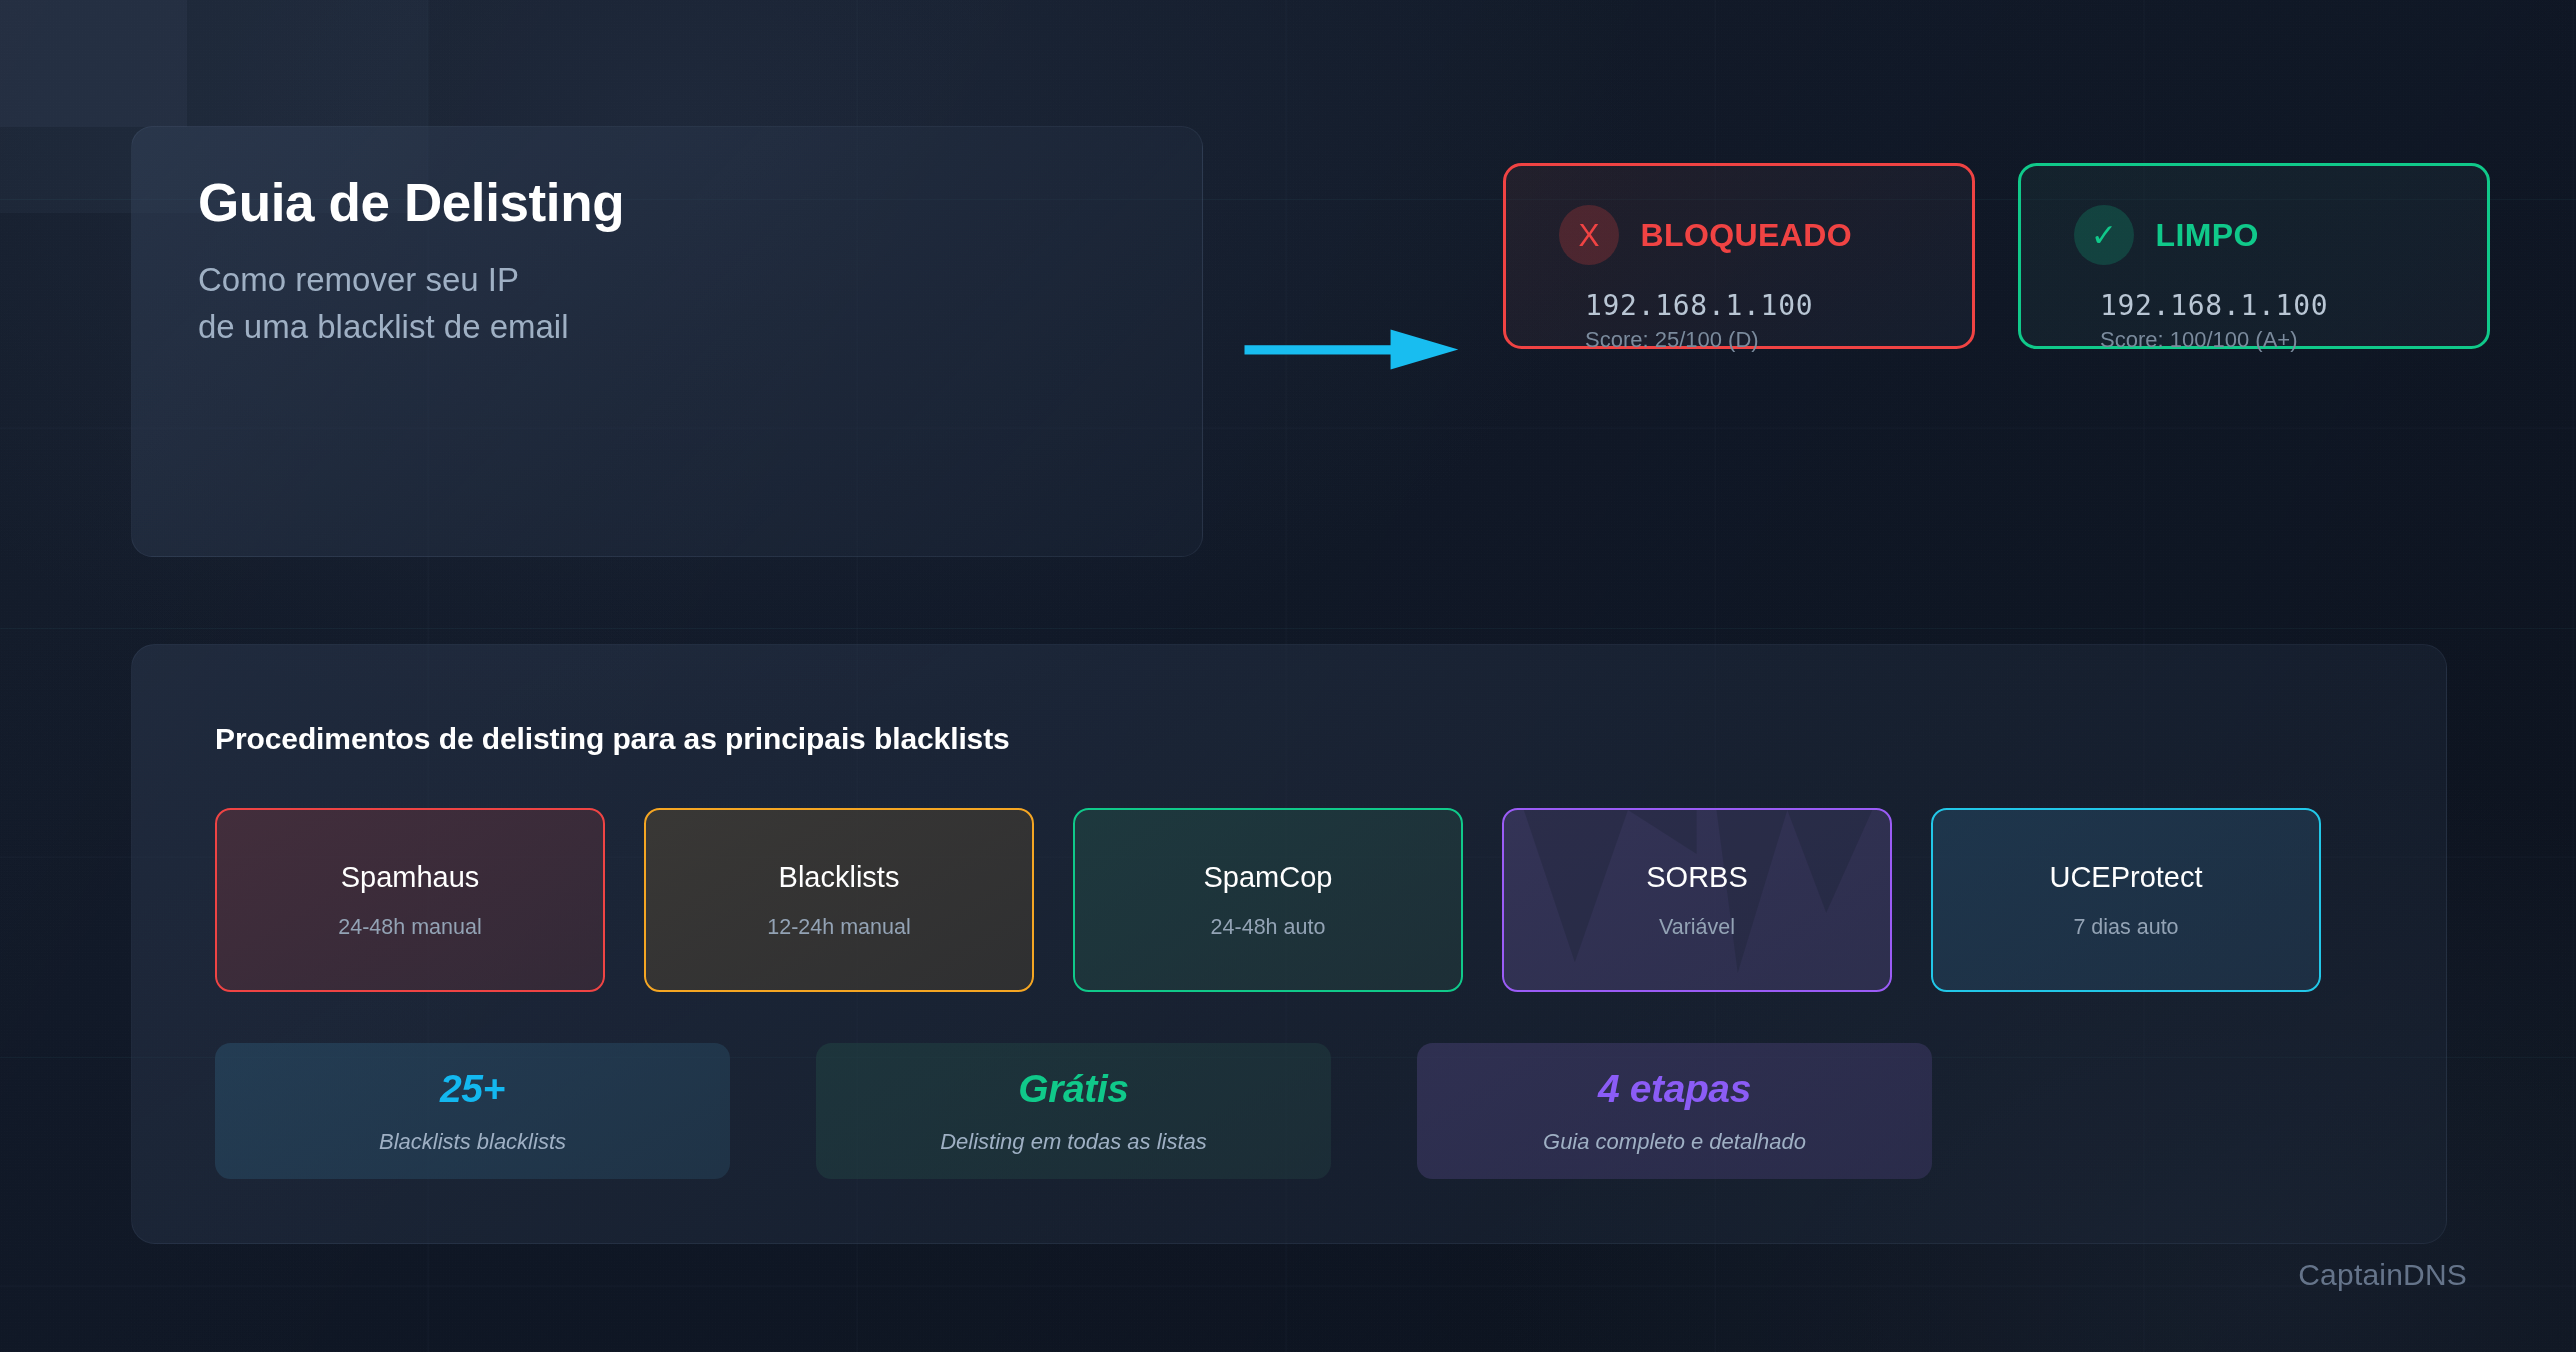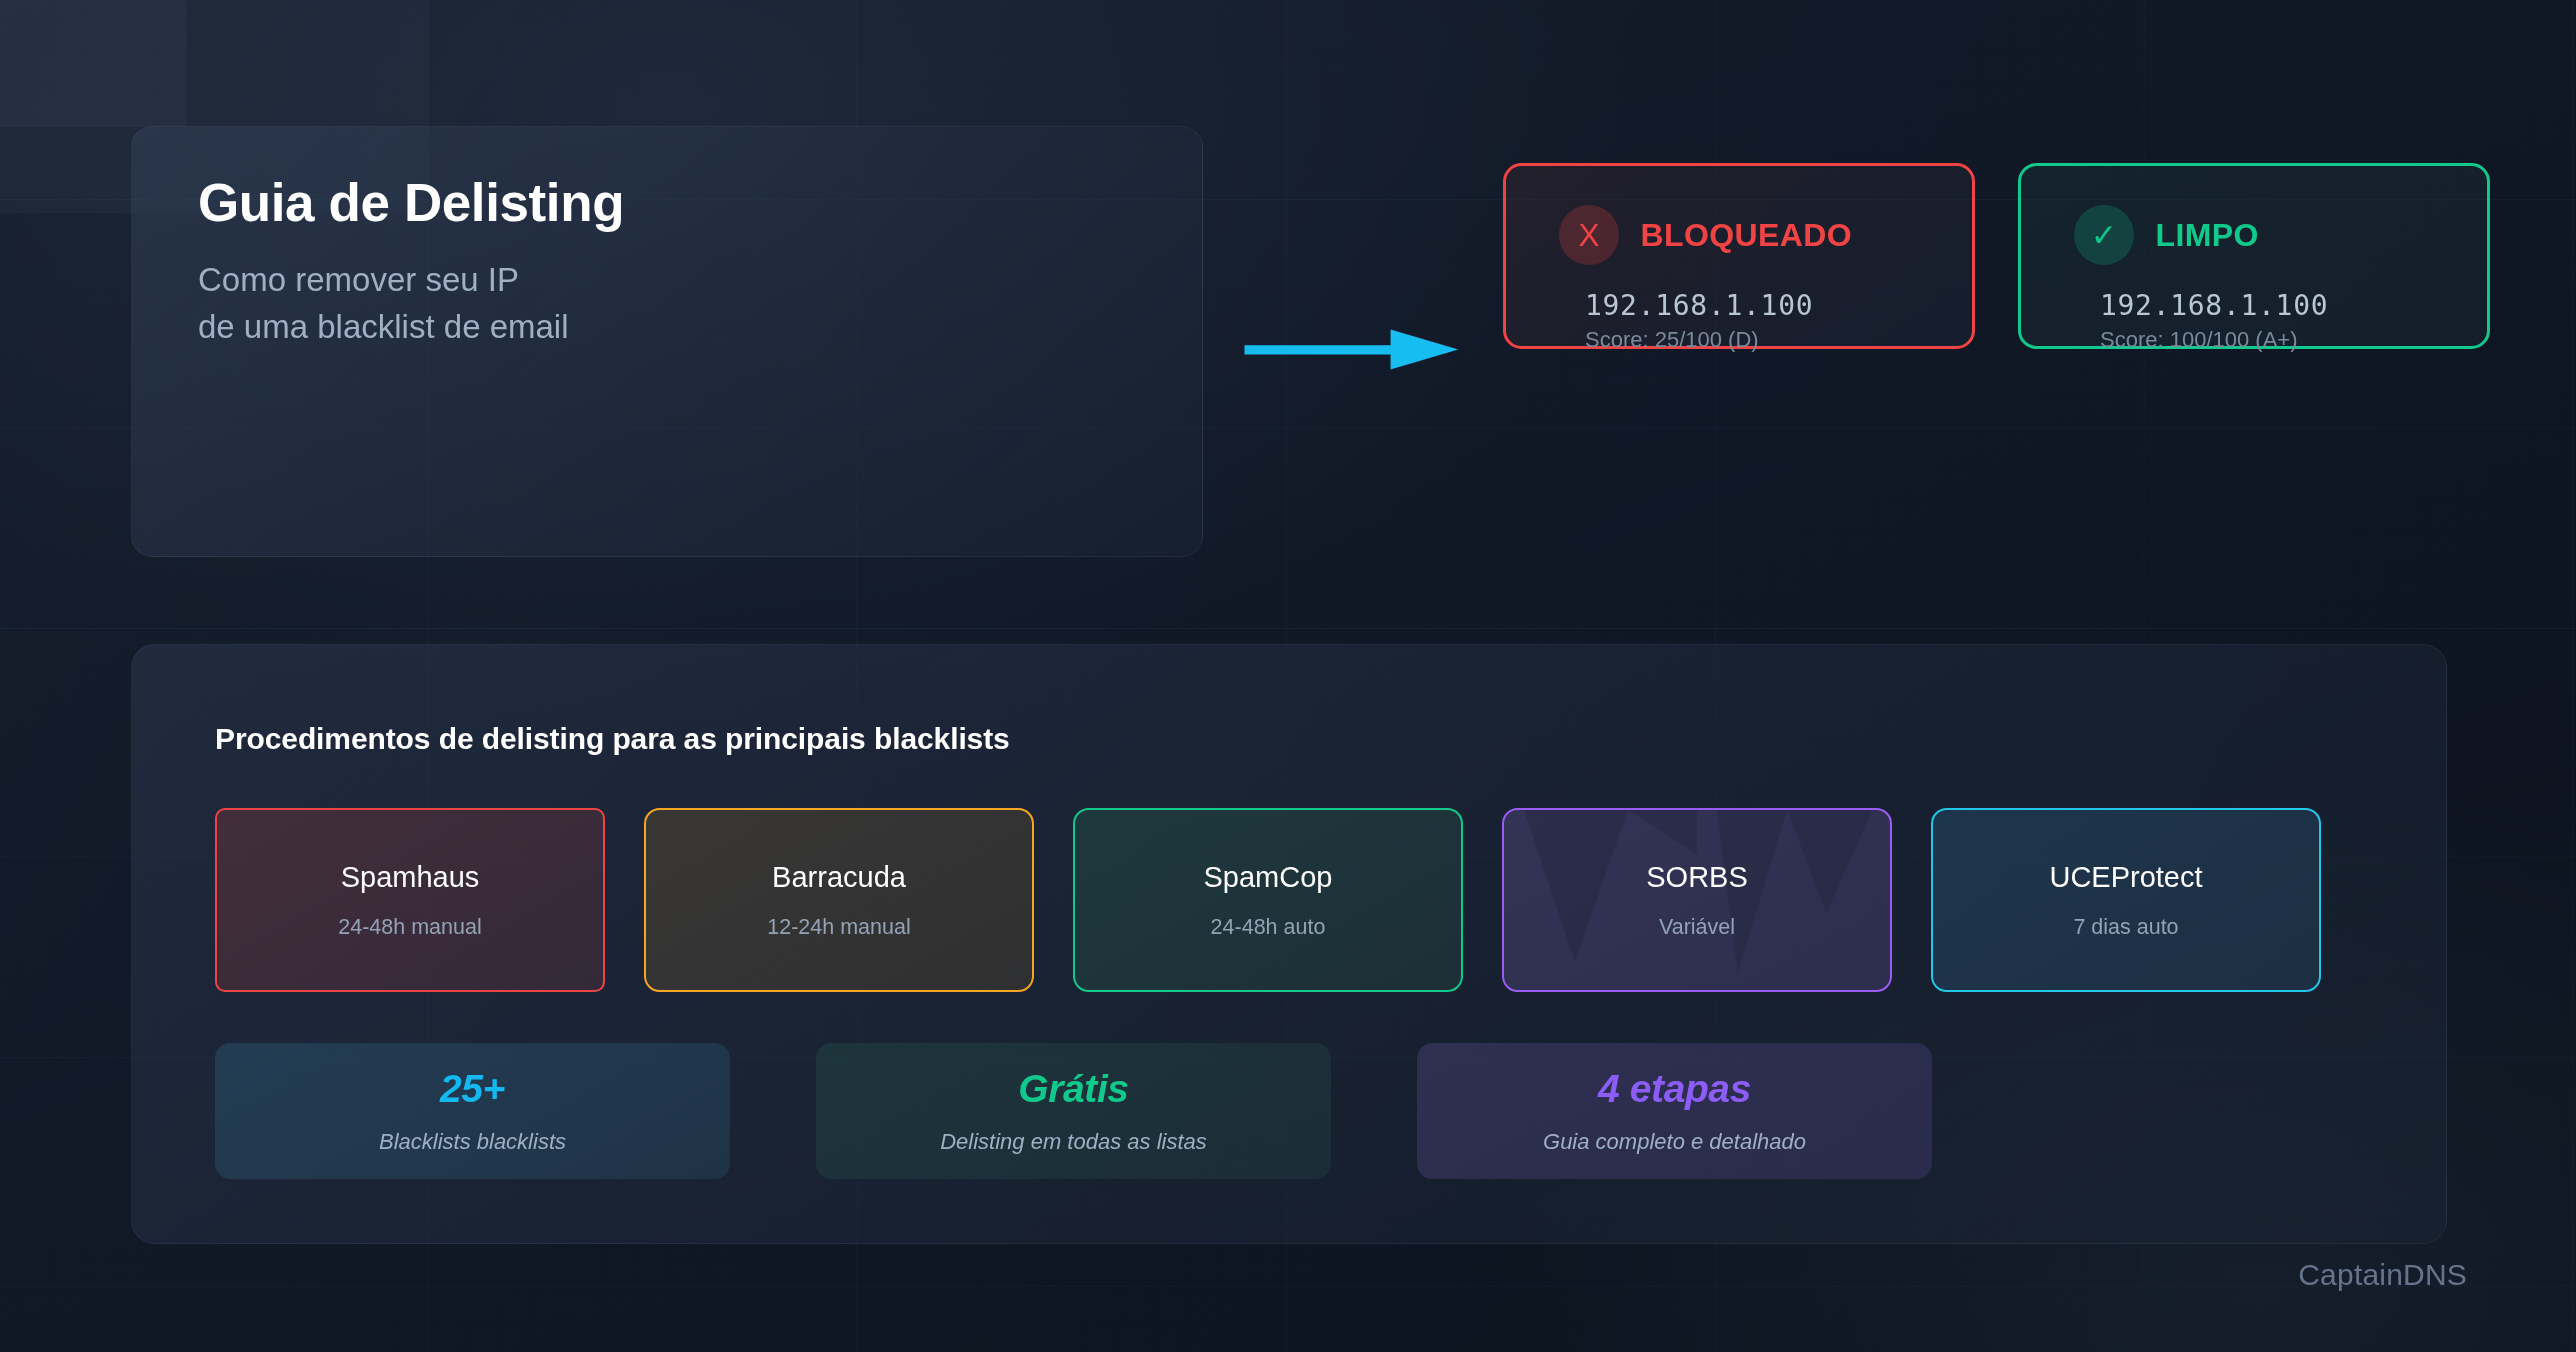--- a/index.html
+++ b/index.html
@@ -123,21 +123,21 @@
     display:flex; gap:39px;
   }
   .bl-card{
     width:390px; height:184px; border-radius:15.7px; border:2.1px solid;
     display:flex; flex-direction:column; align-items:center; justify-content:center;
     position:relative; overflow:hidden;
   }
   .bl-name{ font-size:29px; color:#ffffff; font-weight:400; position:relative; z-index:2; }
   .bl-time{ margin-top:21px; font-size:21.5px; color:#93a3b5; position:relative; z-index:2; }
 
-  .bl-spamhaus { border-color:#ef4444; background:linear-gradient(150deg, rgba(82,48,60,.70) 0%, rgba(66,44,56,.62) 100%);border-radius:10px; }
+  .bl-spamhaus { border-color:#ef4444; background:linear-gradient(150deg, rgba(82,48,60,.70) 0%, rgba(66,44,56,.62) 100%); }
   .bl-barracuda{ border-color:#f5a623; background:linear-gradient(150deg, rgba(68,62,52,.72) 0%, rgba(58,54,48,.66) 100%); }
   .bl-spamcop  { border-color:#10c98a; background:linear-gradient(150deg, rgba(32,70,68,.60) 0%, rgba(34,58,60,.56) 100%); }
   .bl-sorbs    { border-color:#9b5cf6; background:linear-gradient(150deg, rgba(62,58,100,.72) 0%, rgba(56,54,92,.68) 100%); }
   .bl-uceprotect{ border-color:#22c7e8; background:linear-gradient(150deg, rgba(34,66,92,.64) 0%, rgba(34,58,82,.58) 100%); }
 
   .zigzag{
     position:absolute; inset:0; z-index:1; opacity:.32;
   }
 
   
@@ -212,21 +212,21 @@
   <div class="panel-title">Procedimentos de delisting para as principais blacklists</div>
 
   <div class="bl-row">
 
     <div class="bl-card bl-spamhaus">
       <div class="bl-name">Spamhaus</div>
       <div class="bl-time">24-48h manual</div>
     </div>
 
     <div class="bl-card bl-barracuda">
-      <div class="bl-name">Barracuda</div>
+      <div class="bl-name">Blacklists</div>
       <div class="bl-time">12-24h manual</div>
     </div>
 
     <div class="bl-card bl-spamcop">
       <div class="bl-name">SpamCop</div>
       <div class="bl-time">24-48h auto</div>
     </div>
 
     <div class="bl-card bl-sorbs">
       <svg class="zigzag" viewBox="0 0 545 257" preserveAspectRatio="none">

